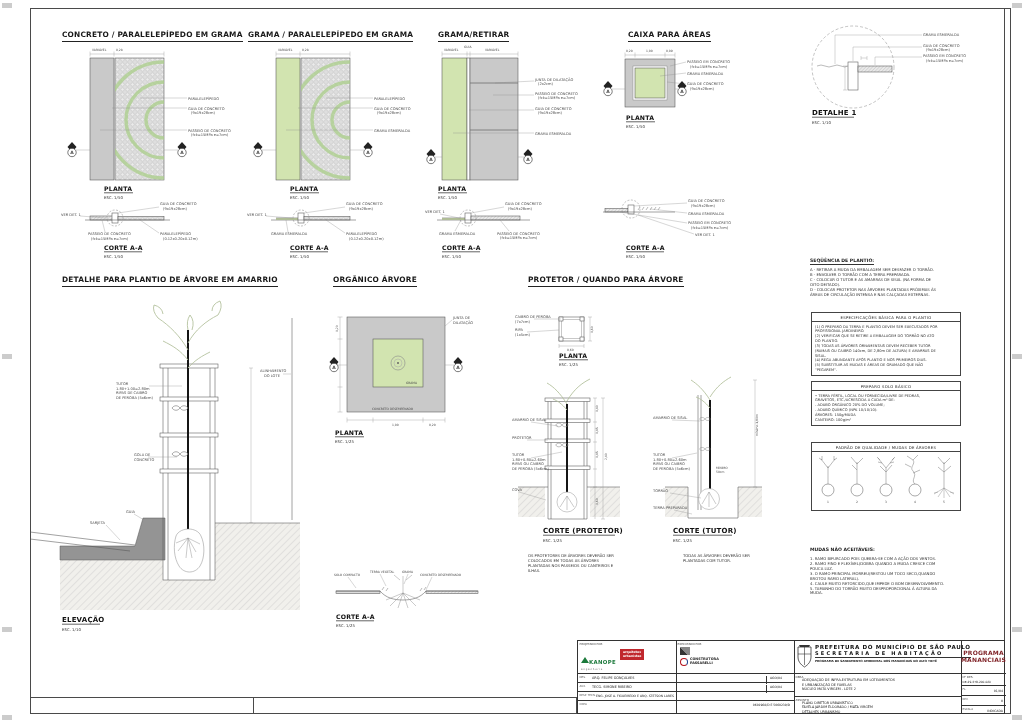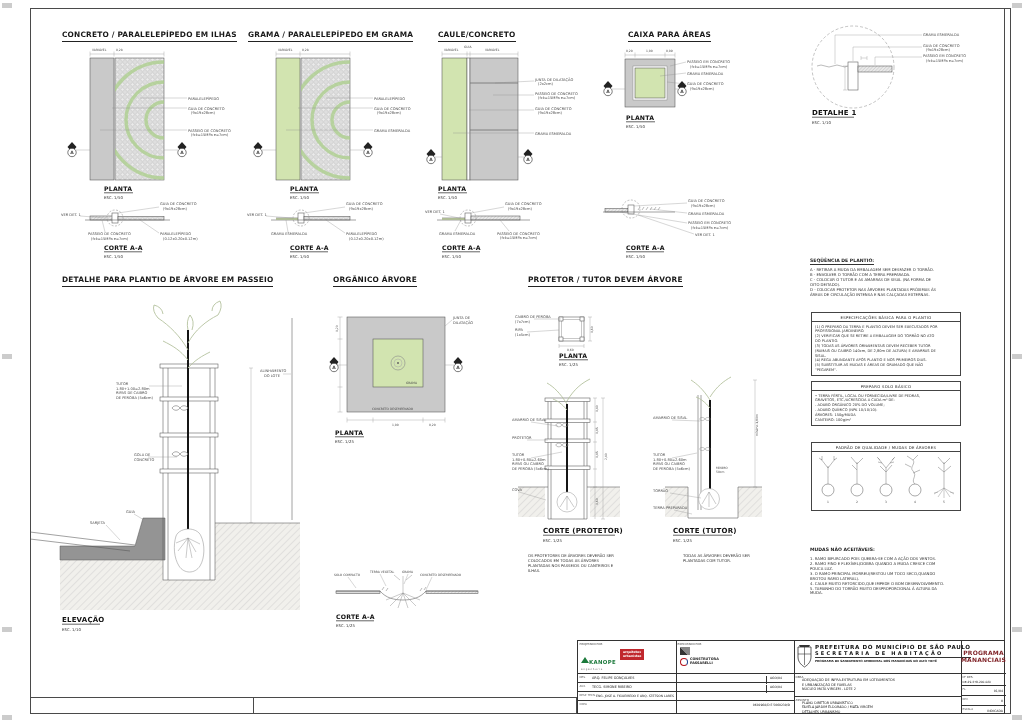--- a/index.html
+++ b/index.html
@@ -85,27 +85,27 @@
       </pattern>
       <g id="amark">
         <polygon points="0,-8 4.5,-3 0,2 -4.5,-3" fill="#222"></polygon>
         <circle cx="0" cy="2.5" r="4.2" fill="#fff" stroke="#222" stroke-width="0.6"></circle>
         <text x="0" y="4.3" text-anchor="middle" font-size="4.5" font-weight="bold" fill="#111">A</text>
       </g>
       <path id="tie" d="M-8,0 c2,-3 6,-3 8,0 c2,3 6,3 8,0 c-2,-3 -6,-3 -8,0 c-2,3 -6,3 -8,0 Z" fill="none" stroke="#888" stroke-width="0.7"></path>
     </defs>
   </svg>
 
-  <div class="sec-title" style="left:62px;top:30px">CONCRETO / PARALELEPÍPEDO EM ILHAS</div>
+  <div class="sec-title" style="left:62px;top:30px">CONCRETO / PARALELEPÍPEDO EM GRAMA</div>
   <div class="sec-title" style="left:248px;top:30px">GRAMA / PARALELEPÍPEDO EM GRAMA</div>
-  <div class="sec-title" style="left:438px;top:30px">CAULE/CONCRETO</div>
+  <div class="sec-title" style="left:438px;top:30px">GRAMA/RETIRAR</div>
   <div class="sec-title" style="left:628px;top:30px">CAIXA PARA ÁREAS</div>
-  <div class="sec-title" style="left:62px;top:275px">DETALHE PARA PLANTIO DE ÁRVORE EM PASSEIO</div>
+  <div class="sec-title" style="left:62px;top:275px">DETALHE PARA PLANTIO DE ÁRVORE EM AMARRIO</div>
   <div class="sec-title" style="left:333px;top:275px">ORGÂNICO ÁRVORE</div>
-  <div class="sec-title" style="left:528px;top:275px">PROTETOR / TUTOR DEVEM ÁRVORE</div>
+  <div class="sec-title" style="left:528px;top:275px">PROTETOR / QUANDO PARA ÁRVORE</div>
 
   <svg class="det" style="left:60px;top:42px" width="190" height="220" viewBox="0 0 190 220">
     <g>
       <rect x="30" y="16" width="24" height="122" fill="#c9c9c9" class="lnk"></rect>
       <rect x="55" y="16" width="49" height="122" fill="url(#pat-cobble)" class="lnk"></rect>
       <clipPath id="c1">
           <rect x="55" y="16" width="49" height="122"></rect>
         </clipPath>
       <g clip-path="url(#c1)" stroke="#abcf8a" stroke-width="3.5" fill="none" opacity=".75">
         <circle cx="104" cy="78" r="18"></circle>

